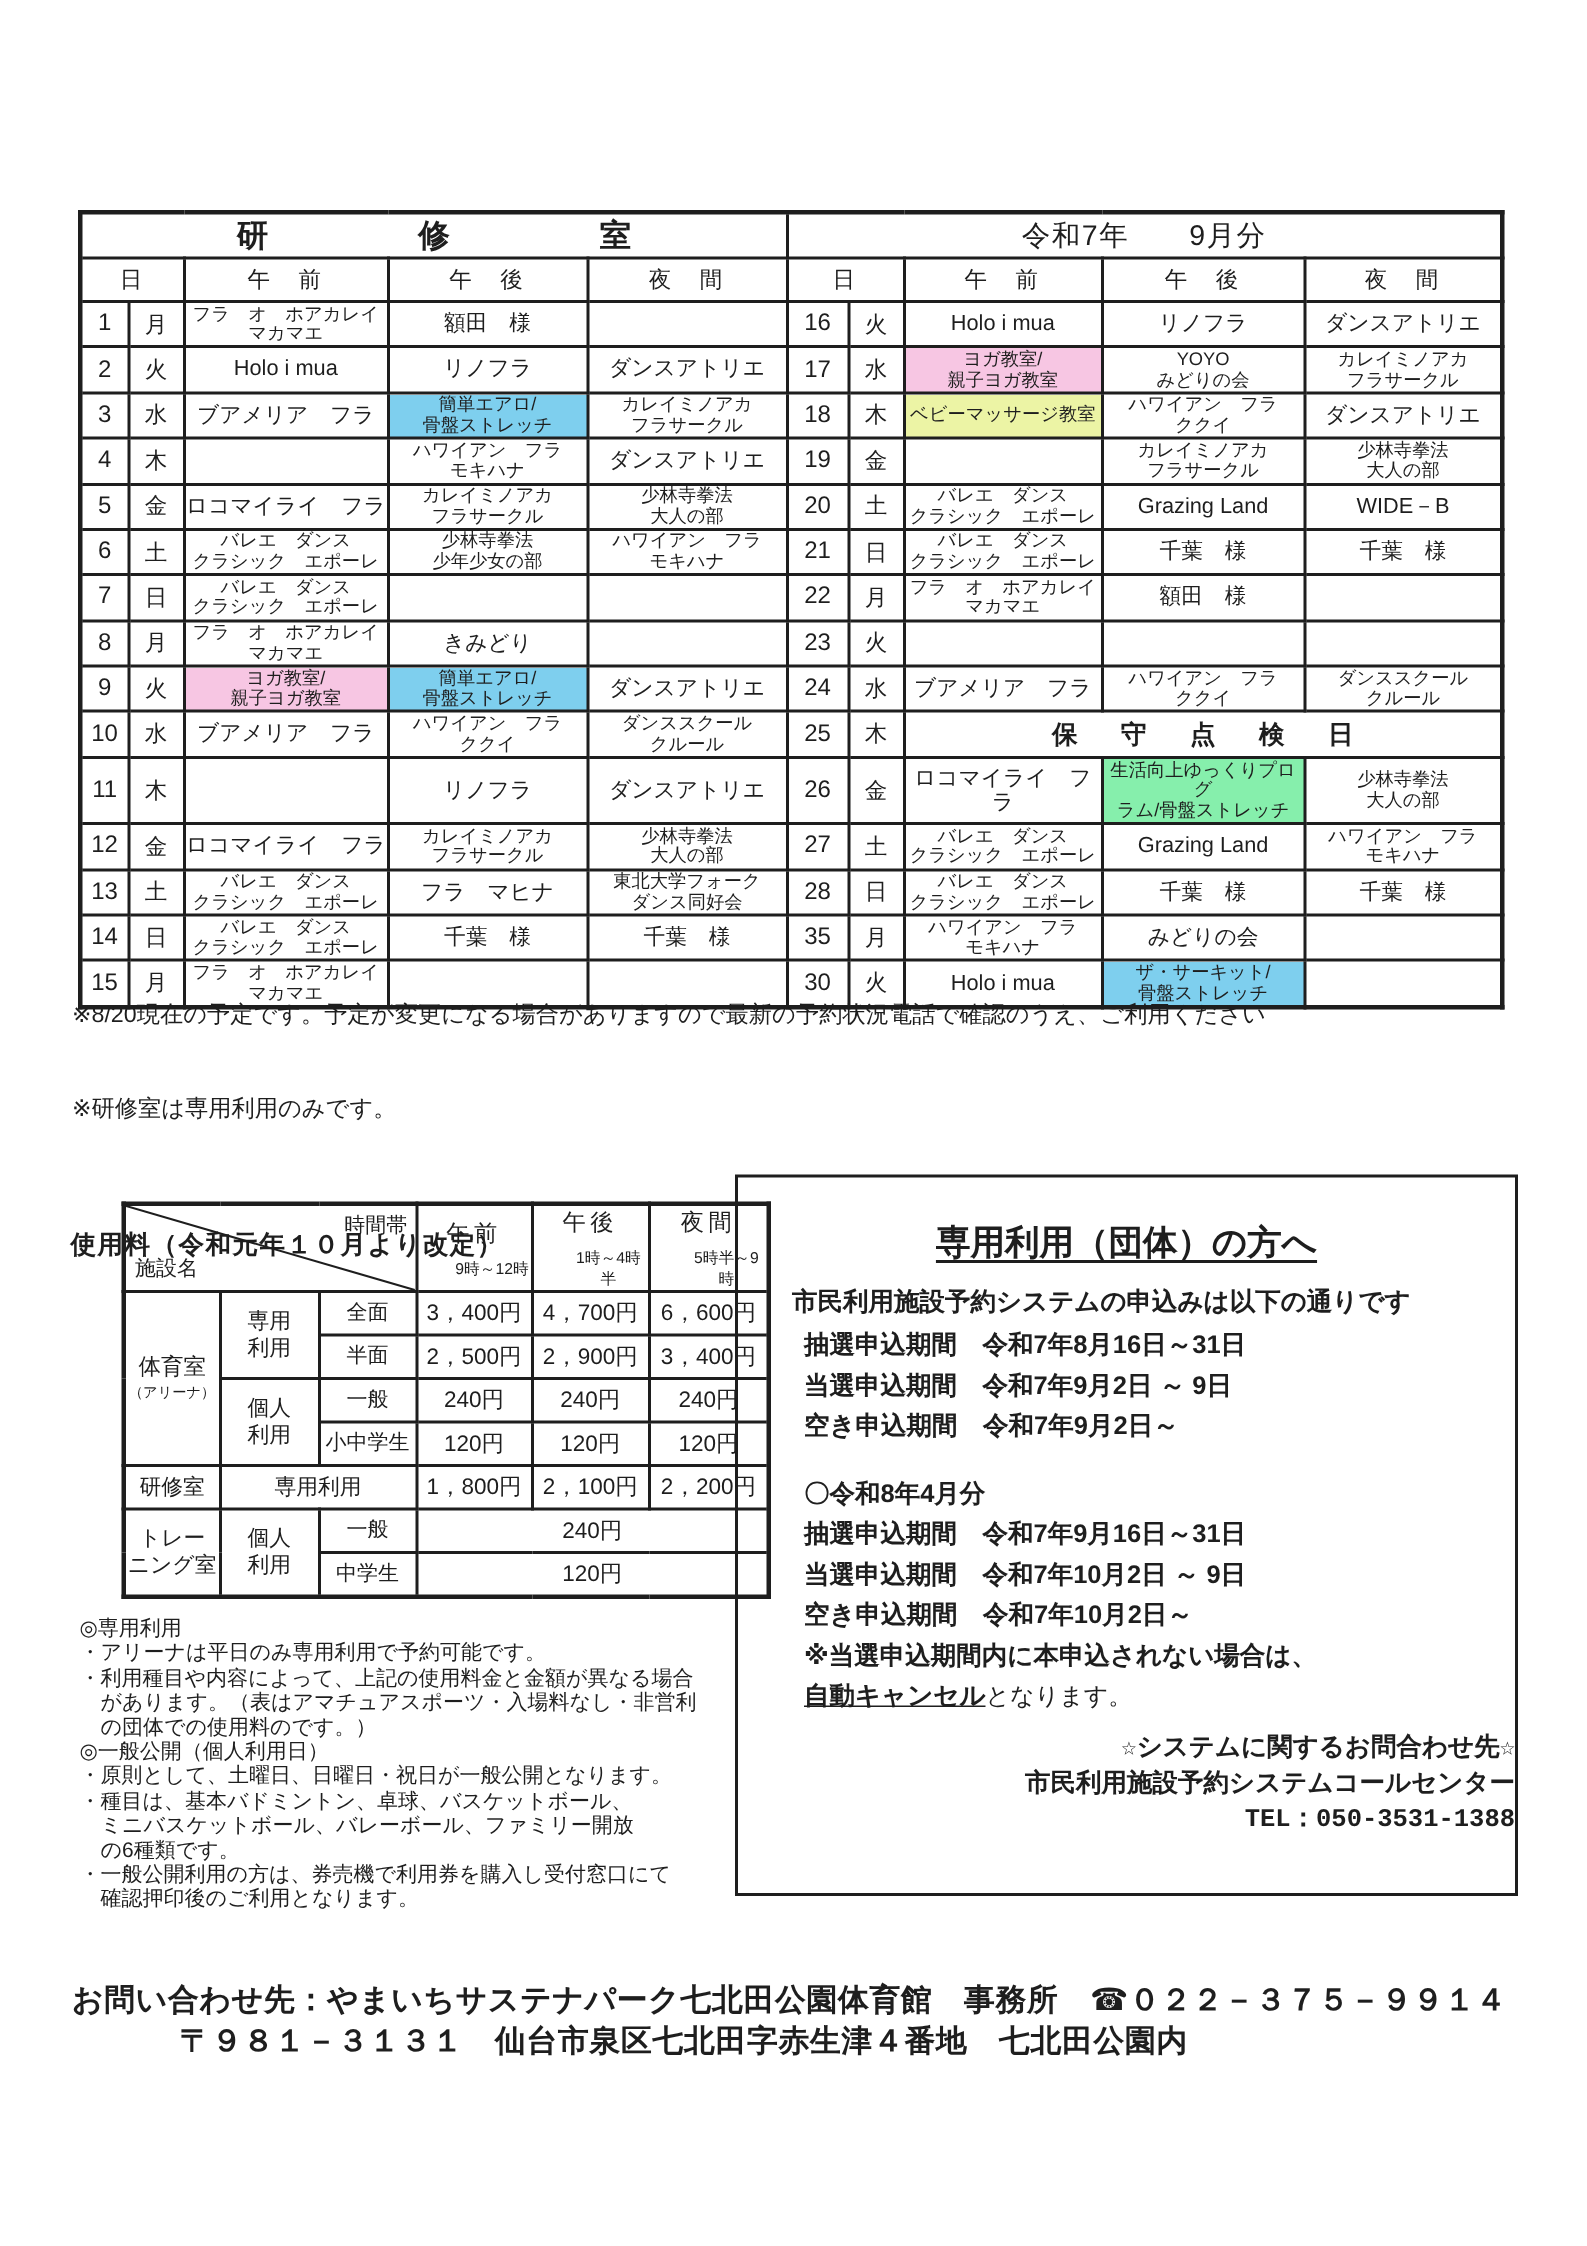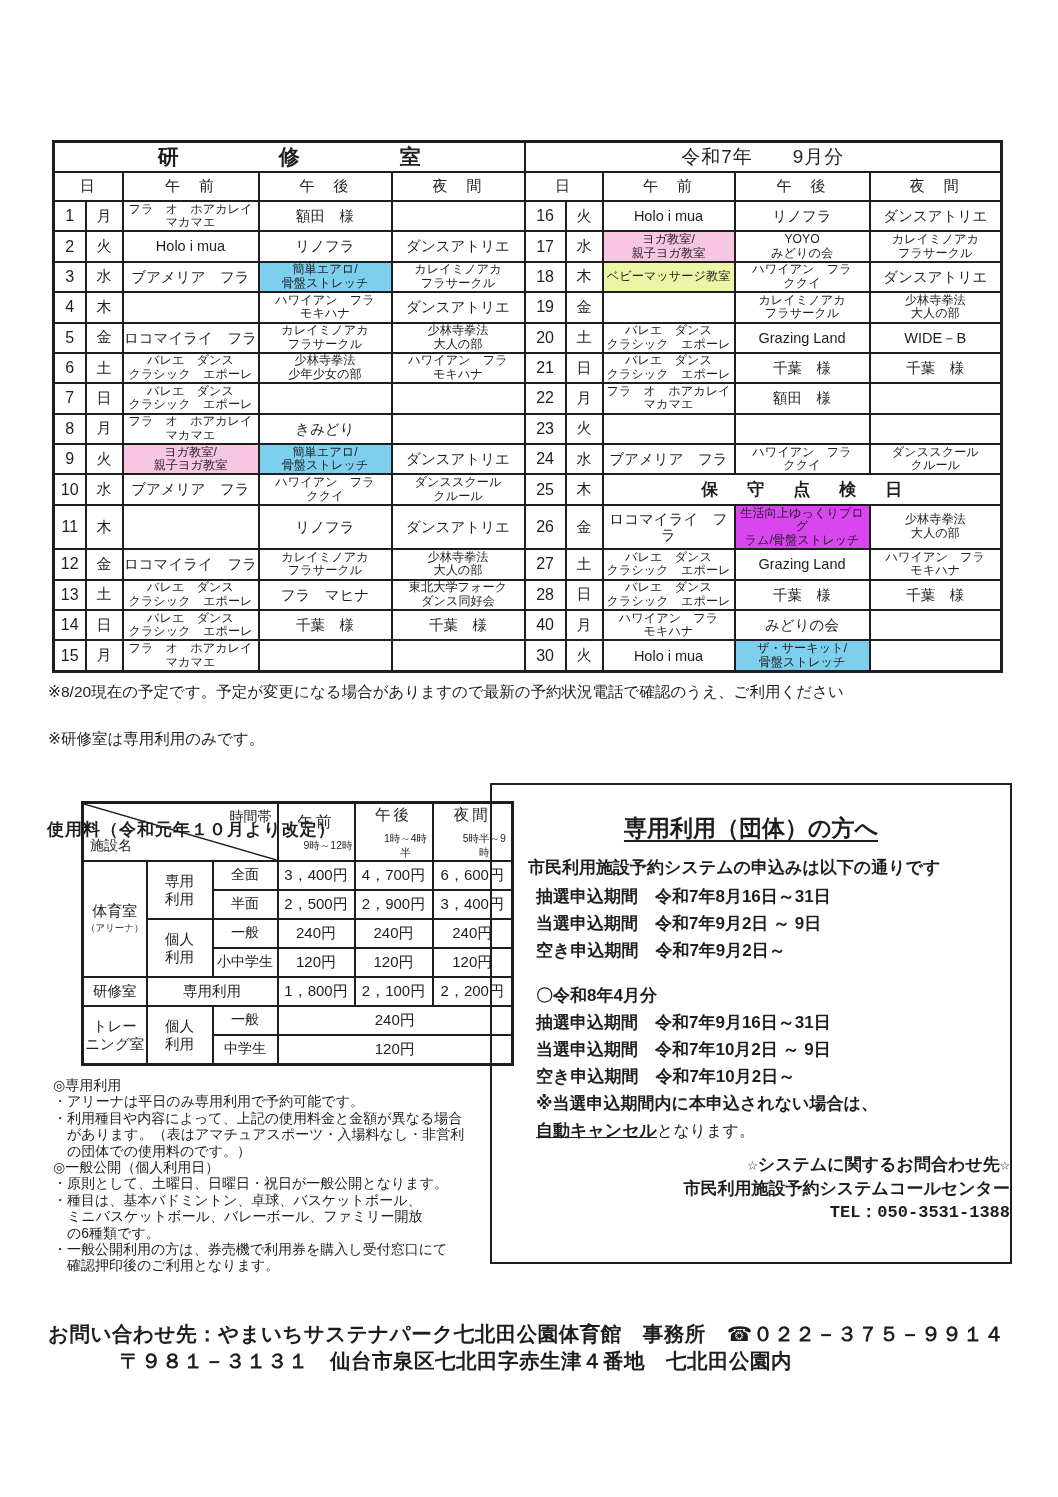--- a/index.html
+++ b/index.html
@@ -16,21 +16,21 @@
   .month-title{font-size:19px;letter-spacing:1px;}
   .cal tr.chead th{height:27px;font-size:15px;letter-spacing:2px;}
   .cal td.num{font-size:16px;}
   .cal td.wd{font-size:15px;}
   .cal td.cell{font-size:14.5px;line-height:1.12;white-space:pre-line;}
   .cal td.cell.two{font-size:12.2px;}
   .cal td.maint{font-size:17px;font-weight:bold;letter-spacing:6px;padding-left:6px;}
 
   
   .note{position:absolute;left:48px;font-size:15.5px;}
-  #note1{top:682px;} #note2{top:729px;text-align:right;}
+  #note1{top:666px;} #note2{top:729px;text-align:right;}
 
   
   .fee-title{position:absolute;left:47px;top:782px;font-size:17px;font-weight:bold;letter-spacing:1px;margin-top:36px;}
   .fee{position:absolute;left:53px;top:801px;width:430px;height:265px;
        border-collapse:collapse;table-layout:fixed;border:3px solid #1e1e1e;margin-left:28px;}
   .fee th,.fee td{border:2px solid #1e1e1e;padding:0;text-align:center;vertical-align:middle;font-weight:400;overflow:hidden;}
   .fee tr.fh th, .fee tr.fh td{height:56px;}
   .corner{position:relative;}
   .corner svg{position:absolute;left:0;top:0;width:100%;height:100%;display:block;}
   .c-top{position:absolute;top:4px;right:5px;font-size:14px;}
@@ -251,21 +251,21 @@
         </tr>
         <tr>
           <td class="num">11</td>
           <td class="wd">木</td>
           <td class="cell"></td>
           <td class="cell">リノフラ</td>
           <td class="cell">ダンスアトリエ</td>
           <td class="num">26</td>
           <td class="wd">金</td>
           <td class="cell">ロコマイライ　フラ</td>
-          <td class="cell two" style="background: #d946ef;">生活向上ゆっくりプログ
+          <td class="cell two" style="background: #86efac;">生活向上ゆっくりプログ
 ラム/骨盤ストレッチ</td>
           <td class="cell two">少林寺拳法
 大人の部</td>
         </tr>
         <tr>
           <td class="num">12</td>
           <td class="wd">金</td>
           <td class="cell">ロコマイライ　フラ</td>
           <td class="cell two">カレイミノアカ
 フラサークル</td>
@@ -294,21 +294,21 @@
           <td class="cell">千葉　様</td>
           <td class="cell">千葉　様</td>
         </tr>
         <tr>
           <td class="num">14</td>
           <td class="wd">日</td>
           <td class="cell two">バレエ　ダンス
 クラシック　エポーレ</td>
           <td class="cell">千葉　様</td>
           <td class="cell">千葉　様</td>
-          <td class="num">40</td>
+          <td class="num">35</td>
           <td class="wd">月</td>
           <td class="cell two">ハワイアン　フラ
 モキハナ</td>
           <td class="cell">みどりの会</td>
           <td class="cell"></td>
         </tr>
         <tr>
           <td class="num">15</td>
           <td class="wd">月</td>
           <td class="cell two">フラ　オ　ホアカレイ

